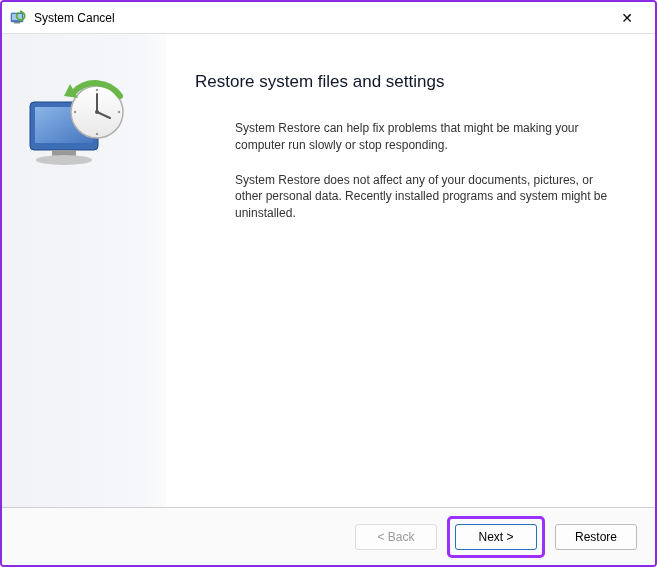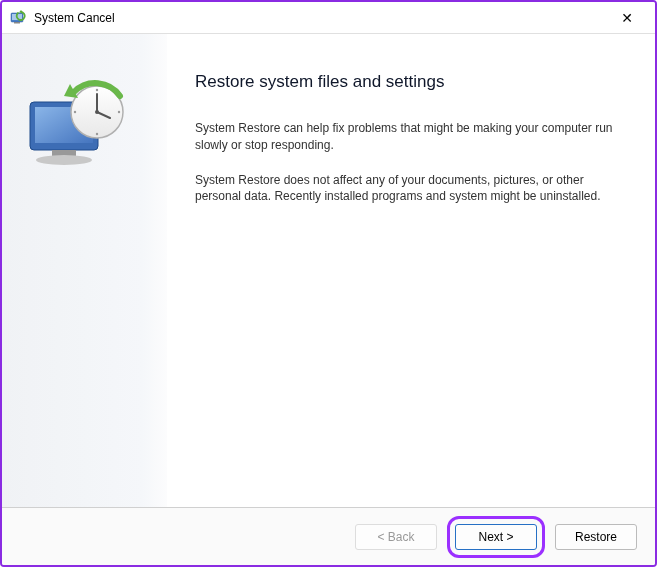--- a/index.html
+++ b/index.html
@@ -66,20 +66,21 @@
       color: #0f172a;
       font-weight: 400;
       margin-bottom: 28px;
     }
     .body-text {
       font-size: 12px;
       color: #333;
       line-height: 1.4;
       margin-bottom: 18px;
       max-width: 420px;
+      margin-left: 40px;
     }
     .footer {
       height: 58px;
       border-top: 1px solid #d0d0d0;
       display: flex;
       align-items: center;
       justify-content: flex-end;
       padding: 16px 18px;
       gap: 10px;
       background: #fafafa;
@@ -96,21 +97,21 @@
       padding: 0 12px;
     }
     .btn-disabled {
       color: #999;
       cursor: default;
       background: #fdfdfd;
       border-color: #ddd;
     }
     .highlight-wrap {
       border: 3px solid #9b30ff;
-      border-radius: 12px;
+      border-radius: 5px;
       padding: 5px;
       display: inline-flex;
     }
     .btn-primary {
       border-color: #2670c5;
     }
   </style>
 </head>
 <body>
 

